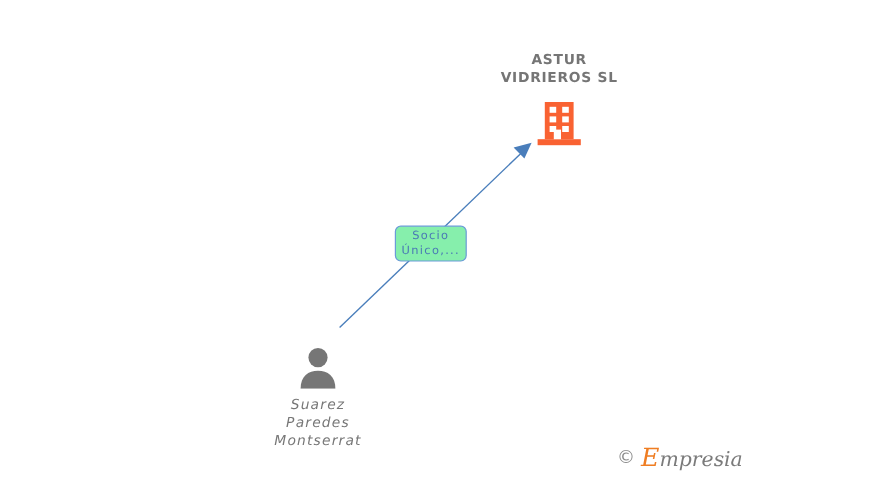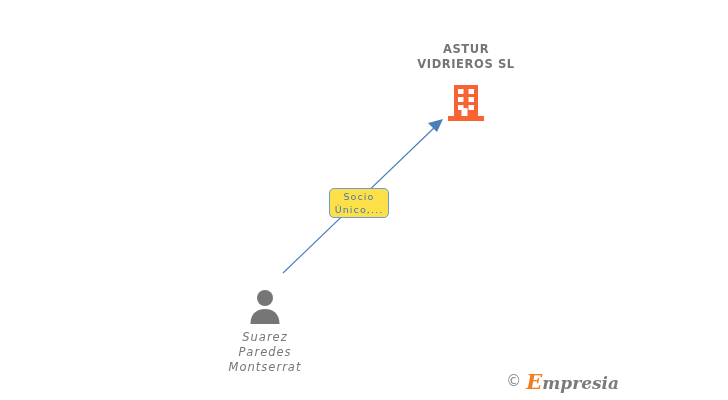--- a/index.html
+++ b/index.html
@@ -79,21 +79,21 @@
   
   #relation-label {
     position: absolute;
     left: 329px;
     top: 188px;
     width: 60px;
     height: 30px;
     box-sizing: border-box;
     border: 1.6px solid #6b9bd8;
     border-radius: 5px;
-    background: #fde047;
+    background: #86efac;
     display: flex;
     flex-direction: column;
     justify-content: center;
     align-items: center;
     line-height: 13px;
   }
   .relation-line {
     font-size: 9.5px;
     color: #4a78b5;
     letter-spacing: 1.1px;
@@ -113,21 +113,20 @@
     font-size: 15px;
     color: #8a8a8a;
     line-height: 1;
   }
   #watermark-brand {
     font-family: "DejaVu Serif", serif;
     font-style: italic;
     font-size: 17px;
     line-height: 1;
     color: #7b7b7b;
-    font-weight: bold;
   }
   #watermark-brand .brand-initial {
     color: #ef7d22;
     font-size: 21px;
   }
 </style>
 </head>
 <body>
 
 <div id="canvas">

